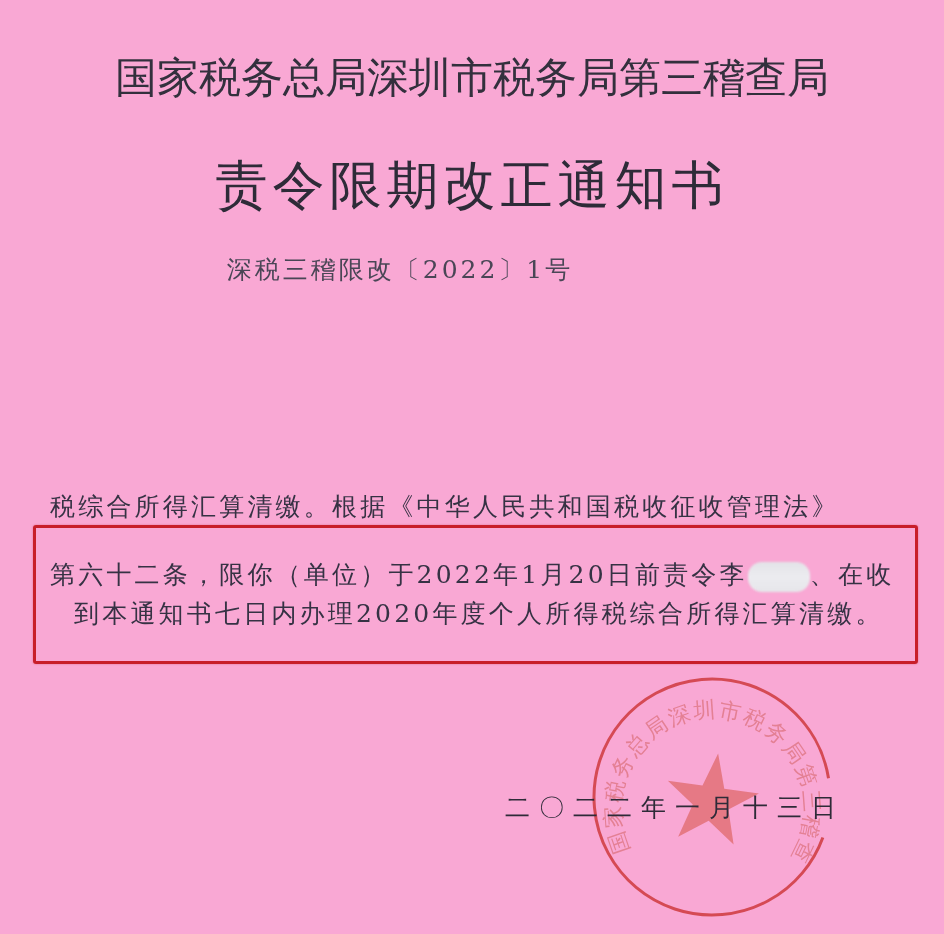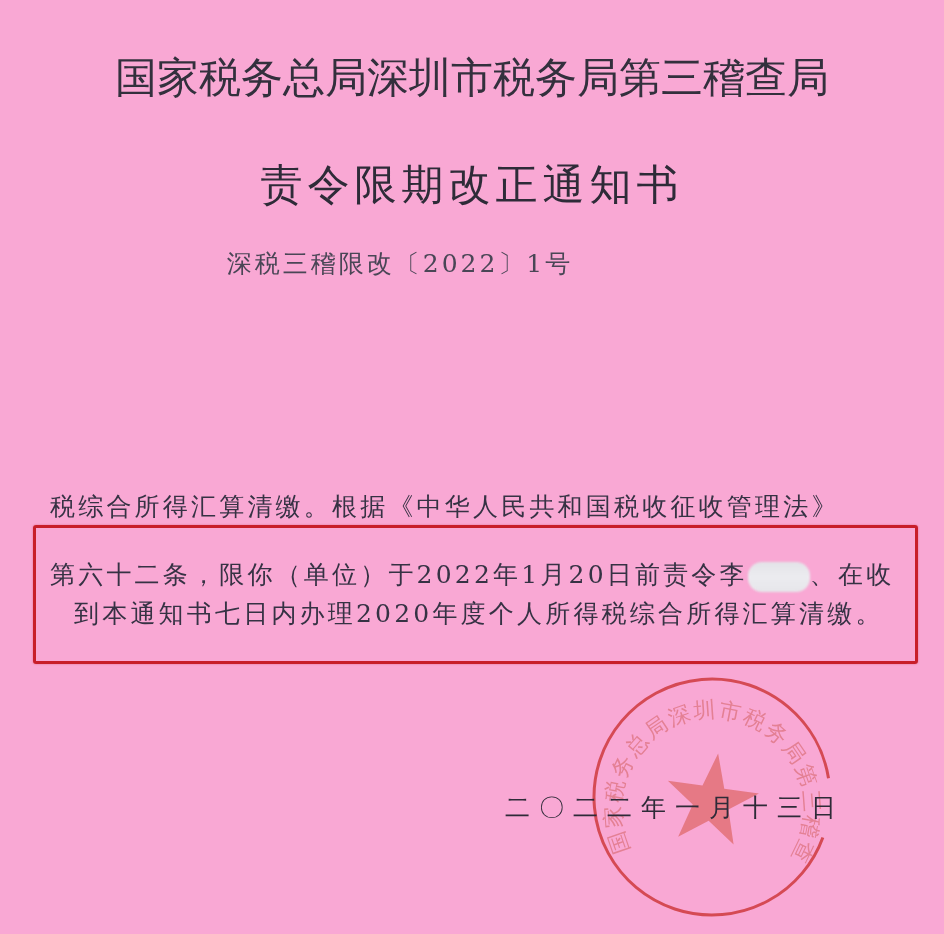--- a/index.html
+++ b/index.html
@@ -31,29 +31,29 @@
       letter-spacing: 0px;
       color: #33303d;
       line-height: 56px;
     }
     .doc-title {
       position: absolute;
       left: 0; width: 944px;
       top: 155px;
       text-align: center;
       font-family: "DejaVu Sans", "Liberation Sans", sans-serif;
-      font-size: 42px;
+      font-size: 52px;
       letter-spacing: 5px;
       color: #2e2b38;
       line-height: 60px;
     }
     .doc-number {
       position: absolute;
       left: 0; width: 800px;
-      top: 244px;
+      top: 250px;
       text-align: center;
       font-size: 25px;
       letter-spacing: 3px;
       color: #4a4656;
       line-height: 40px;
     }
     .line {
       position: absolute;
       font-size: 25px;
       line-height: 40px;

